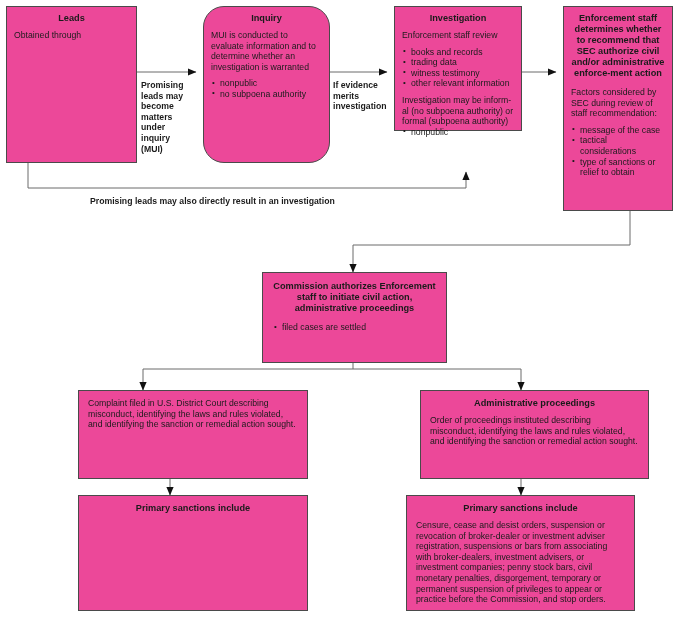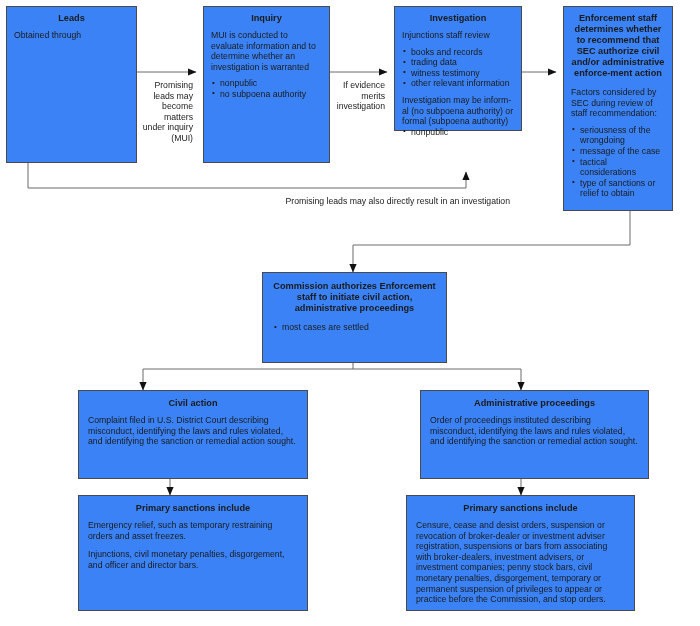--- a/index.html
+++ b/index.html
@@ -5,40 +5,41 @@
   html,body{margin:0;padding:0;background:#ffffff;}
   body{
     width:700px;height:626px;position:relative;overflow:hidden;
     font-family:"Liberation Sans","DejaVu Sans",sans-serif;
     color:#1b1b1b;
   }
   .canvas{position:absolute;left:0;top:0;width:700px;height:626px;}
   svg.wires{position:absolute;left:0;top:0;width:700px;height:626px;pointer-events:none;}
 
   .box{
-    position:absolute;border:1px solid #4a4a4a;background:#3b82f6;
+    position:absolute;border:1px solid #4a4a4a;background:#ec4899;
     box-sizing:border-box;
   }
   .box .title{
     font-weight:bold;text-align:center;font-size:9.2px;line-height:11px;
     margin:0 0 6px 0;
   }
   .box .title.multi{margin-bottom:8px;}
   .body{font-size:8.7px;line-height:10.6px;}
   .pad{padding:6px 7px 5px 7px;}
   ul{margin:0;padding:0;list-style:none;}
   li{position:relative;padding-left:9px;margin:0;}
   li:before{content:"\2022";position:absolute;left:1px;top:-0.5px;font-size:8px;}
   .gap{height:6px;}
   .p{margin:0;}
   .p + .p{margin-top:8px;}
 
   .edge-label{
-    position:absolute;text-align:right;font-size:8.7px;line-height:10.6px;
+    position:absolute;text-align:left;font-size:8.7px;line-height:10.6px;
     color:#1b1b1b;
+    font-weight:bold;
   }
 </style>
 </head>
 <body>
 
 <div class="canvas">
 
   <svg class="wires" viewBox="0 0 700 626">
     <defs>
       <marker id="arr" markerWidth="9" markerHeight="9" refX="8" refY="4.2" orient="auto" markerUnits="userSpaceOnUse">
@@ -62,41 +63,41 @@
     <div class="pad">
       <div class="title">Leads</div>
       <div class="body">
         <div class="p">Obtained through</div>
       </div>
     </div>
   </div>
 
   <div class="edge-label" style="left:141px;top:80px;width:52px;">Promising leads may become matters under inquiry (MUI)</div>
 
-  <div class="box" style="left:203px;top:6px;width:127px;height:157px;">
+  <div class="box" style="left:203px;top:6px;width:127px;height:157px;border-radius:21px;">
     <div class="pad">
       <div class="title">Inquiry</div>
       <div class="body">
         <div class="p">MUI is conducted to evaluate information and to determine whether an investigation is warranted</div>
         <div class="gap"></div>
         <ul>
           <li>nonpublic</li>
           <li>no subpoena authority</li>
         </ul>
       </div>
     </div>
   </div>
 
   <div class="edge-label" style="left:333px;top:80px;width:52px;">If evidence merits investigation</div>
 
   <div class="box" style="left:394px;top:6px;width:128px;height:125px;">
     <div class="pad">
       <div class="title">Investigation</div>
       <div class="body">
-        <div class="p">Injunctions staff review</div>
+        <div class="p">Enforcement staff review</div>
         <div class="gap"></div>
         <ul>
           <li>books and records</li>
           <li>trading data</li>
           <li>witness testimony</li>
           <li>other relevant information</li>
         </ul>
         <div class="gap"></div>
         <div class="p">Investigation may be inform-al (no subpoena authority) or formal (subpoena authority)</div>
         <ul>
@@ -106,67 +107,61 @@
     </div>
   </div>
 
   <div class="box" style="left:563px;top:6px;width:110px;height:205px;">
     <div class="pad">
       <div class="title multi">Enforcement staff determines whether to recommend that SEC authorize civil and/or administrative enforce-ment action</div>
       <div class="body">
         <div class="p">Factors considered by SEC during review of staff recommendation:</div>
         <div class="gap"></div>
         <ul>
-          <li>seriousness of the wrongdoing</li>
           <li>message of the case</li>
           <li>tactical considerations</li>
           <li>type of sanctions or relief to obtain</li>
         </ul>
       </div>
     </div>
   </div>
 
   <div class="edge-label" style="left:90px;top:196px;width:420px;">Promising leads may also directly result in an investigation</div>
 
   <div class="box" style="left:262px;top:272px;width:185px;height:91px;">
     <div class="pad" style="padding:8px 10px 6px 10px;">
       <div class="title multi">Commission authorizes Enforcement staff to initiate civil action, administrative proceedings</div>
       <div class="body">
         <ul>
-          <li>most cases are settled</li>
+          <li>filed cases are settled</li>
         </ul>
       </div>
     </div>
   </div>
 
   <div class="box" style="left:78px;top:390px;width:230px;height:89px;">
     <div class="pad" style="padding:7px 9px;">
-      <div class="title">Civil action</div>
       <div class="body">
         <div class="p">Complaint filed in U.S. District Court describing misconduct, identifying the laws and rules violated, and identifying the sanction or remedial action sought.</div>
       </div>
     </div>
   </div>
 
   <div class="box" style="left:420px;top:390px;width:229px;height:89px;">
     <div class="pad" style="padding:7px 9px;">
       <div class="title">Administrative proceedings</div>
       <div class="body">
         <div class="p">Order of proceedings instituted describing misconduct, identifying the laws and rules violated, and identifying the sanction or remedial action sought.</div>
       </div>
     </div>
   </div>
 
   <div class="box" style="left:78px;top:495px;width:230px;height:116px;">
     <div class="pad" style="padding:7px 9px;">
       <div class="title">Primary sanctions include</div>
-      <div class="body">
-        <div class="p">Emergency relief, such as temporary restraining orders and asset freezes.</div>
-        <div class="p">Injunctions, civil monetary penalties, disgorgement, and officer and director bars.</div>
-      </div>
     </div>
   </div>
 
   <div class="box" style="left:406px;top:495px;width:229px;height:116px;">
     <div class="pad" style="padding:7px 9px;">
       <div class="title">Primary sanctions include</div>
       <div class="body">
         <div class="p">Censure, cease and desist orders, suspension or revocation of broker-dealer or investment adviser registration, suspensions or bars from associating with broker-dealers, investment advisers, or investment companies; penny stock bars, civil monetary penalties, disgorgement, temporary or permanent suspension of privileges to appear or practice before the Commission, and stop orders.</div>
       </div>
     </div>

